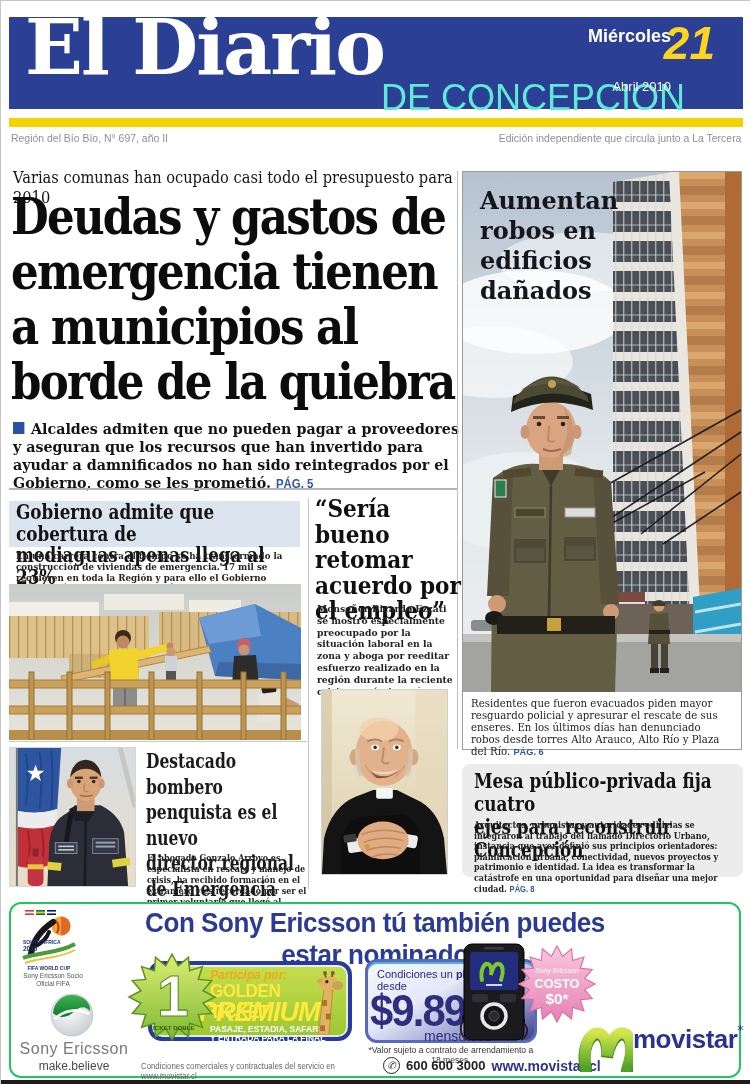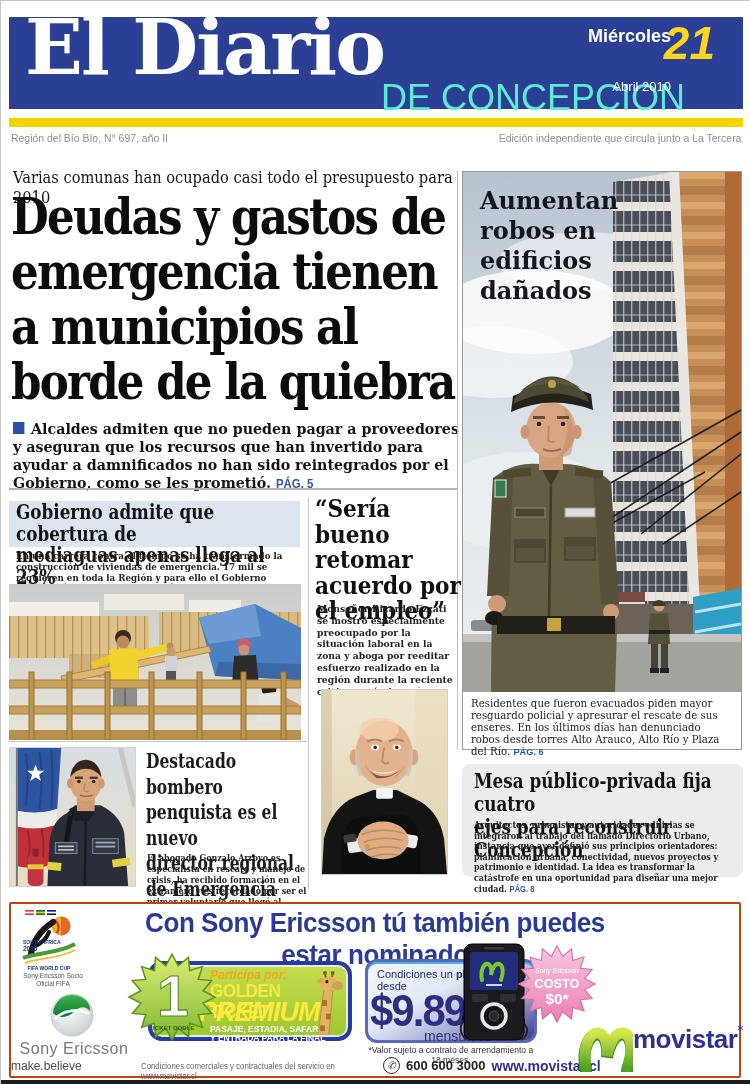--- a/index.html
+++ b/index.html
@@ -83,32 +83,32 @@
 
   
   .bom-photo{left:8px;top:746px;width:127px;height:140px;border:1px solid #d5d5d5;box-sizing:border-box;}
   .bom-headline{left:145px;top:747px;width:225px;font-weight:600;font-size:21px;
                 line-height:25.5px;color:#1a1a1a;transform:scaleX(.74);}
   .bom-deck{left:146px;top:851px;width:192px;font-weight:600;font-size:9.5px;line-height:11px;
             color:#222;transform:scaleX(.84);}
   .bom-deck .pref{font-size:9px;}
 
   
-  .ad-box{left:8px;top:901px;width:732px;height:176px;border:2px solid #c2410c;border-radius:2px;
+  .ad-box{left:8px;top:901px;width:732px;height:176px;border:2px solid #22c55e;border-radius:12px;
           background:#fff;box-sizing:border-box;}
   .ad-headline{position:absolute;left:84px;top:3px;width:560px;text-align:center;
                font-family:"Liberation Sans",sans-serif;font-weight:bold;font-size:28px;
                color:#2b3a94;letter-spacing:-.5px;transform:scaleX(.93);}
   .fifa-logo{position:absolute;left:10px;top:6px;width:56px;height:62px;}
   .fifa-partner{position:absolute;left:4px;top:68px;width:76px;text-align:center;
                 font-family:"Liberation Sans",sans-serif;font-size:6.5px;line-height:7.5px;color:#555;}
   .sony-sphere{position:absolute;left:38px;top:88px;width:46px;height:46px;}
   .sony-brand{position:absolute;left:0;top:136px;width:126px;text-align:center;
               font-family:"Liberation Sans",sans-serif;font-size:16px;color:#787878;letter-spacing:.5px;}
-  .sony-tagline{position:absolute;left:0;top:155px;width:126px;
+  .sony-tagline{position:absolute;left:0;top:155px;width:126px;text-align:center;
                 font-family:"Liberation Sans",sans-serif;font-size:12px;color:#4a4a4a;}
   .golden-box{position:absolute;left:137px;top:57px;width:204px;height:80px;border:4px solid #2839a0;
               border-radius:14px;background:linear-gradient(#c6dd4e,#9cc832);
               box-shadow:inset 0 0 0 2px rgba(235,243,255,.85);box-sizing:border-box;}
   .gt-intro{position:absolute;left:58px;top:3px;color:#f0a81c;font-family:"Liberation Sans",sans-serif;
             font-weight:bold;font-style:italic;font-size:12px;}
   .gt-line1{position:absolute;left:58px;top:16px;color:#ffe93c;font-family:"Liberation Sans",sans-serif;
             font-weight:bold;font-size:18px;letter-spacing:-.5px;transform-origin:0 0;transform:scaleX(.95);}
   .gt-line2{position:absolute;left:47px;top:32px;color:#ffe93c;font-family:"Liberation Sans",sans-serif;
             font-weight:bold;font-style:italic;font-size:27px;letter-spacing:-1px;}

